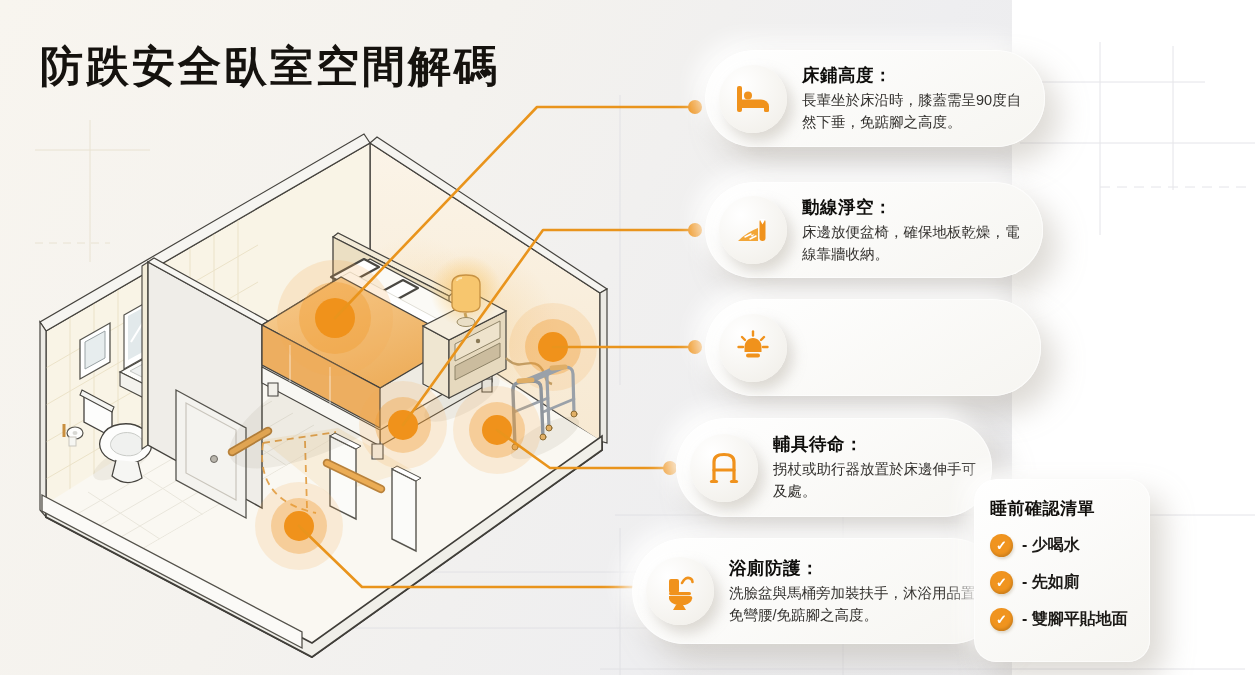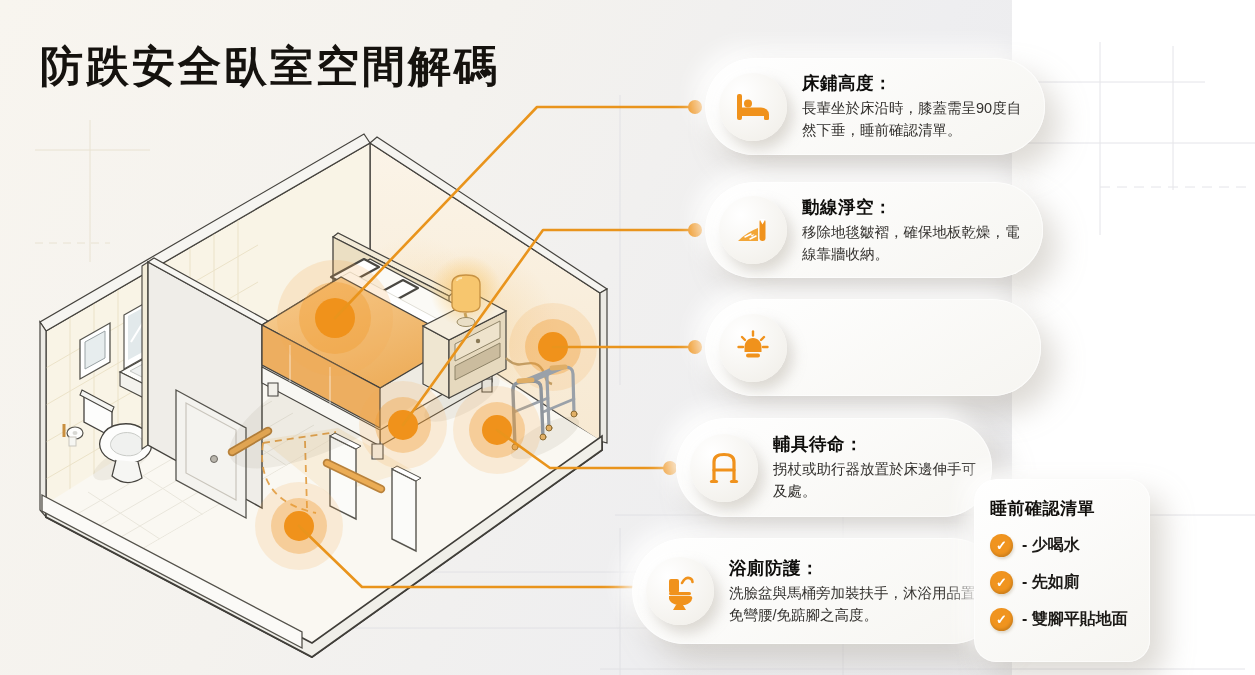--- a/index.html
+++ b/index.html
@@ -301,48 +301,48 @@
       <circle cx="695" cy="107" r="7"></circle>
         <circle cx="695" cy="230" r="7"></circle>
         <circle cx="695" cy="347" r="7"></circle>
       <circle cx="670" cy="468" r="7"></circle>
         <circle cx="642" cy="587" r="7"></circle>
     </g>
   </svg>
 
   <h1 class="page-title">防跌安全臥室空間解碼</h1>
 
-  <div class="callout" style="left:705px;top:58px;width:340px;height:97px;justify-content:center;">
+  <div class="callout" style="left:705px;top:50px;width:340px;height:97px;justify-content:center;">
     <div class="icon-circle">
       <svg viewBox="0 0 44 44" fill="#F0921C">
         <rect x="6" y="9" width="5" height="26" rx="2"></rect>
         <circle cx="17" cy="18.5" r="4"></circle>
         <path d="M11 22.5 H30 a8 7 0 0 1 8 7 V31 H11 Z"></path>
         <rect x="33" y="29" width="5" height="6" rx="1.5"></rect>
       </svg>
     </div>
     <div class="callout-text">
       <div class="callout-title">床鋪高度：</div>
-      <div class="callout-body">長輩坐於床沿時，膝蓋需呈90度自然下垂，睡前確認清單。</div>
+      <div class="callout-body">長輩坐於床沿時，膝蓋需呈90度自然下垂，免踮腳之高度。</div>
     </div>
   </div>
 
   <div class="callout" style="left:705px;top:182px;width:338px;height:96px;">
     <div class="icon-circle">
       <svg viewBox="0 0 44 44">
         <path d="M7 33 Q16 24 27 20 L27 33 Z" fill="#F2A638"></path>
         <path d="M14 29 L20 26 M19 31 L25 28" stroke="#FFFFFF" stroke-width="1.5" stroke-linecap="round"></path>
         <path d="M19.5 27.5 l4 -1.5 l-2.3 3 z" fill="#FFFFFF" opacity=".9"></path>
         <rect x="28.5" y="11" width="6" height="22" rx="3" fill="#F0921C"></rect>
         <path d="M28.5 11 L31.5 16.5 L34.5 11 Z" fill="#FFFFFF"></path>
       </svg>
     </div>
     <div class="callout-text">
       <div class="callout-title">動線淨空：</div>
-      <div class="callout-body">移除地毯皺褶，確保地板乾燥，電線靠牆收納。</div>
+      <div class="callout-body">床邊放便盆椅，確保地板乾燥，電線靠牆收納。</div>
     </div>
   </div>
 
   <div class="callout" style="left:705px;top:299px;width:336px;height:97px;">
     <div class="icon-circle">
       <svg viewBox="0 0 44 44">
         <path d="M22 12 c5 0 8.5 4 8.5 9 v5 h-17 v-5 c0 -5 3.5 -9 8.5 -9 z" fill="#F0921C"></path>
         <rect x="15" y="27.5" width="14" height="4" rx="2" fill="#F0921C"></rect>
         <g stroke="#F0921C" stroke-width="2.4" stroke-linecap="round">
           <path d="M7.5 21 H12"></path>

